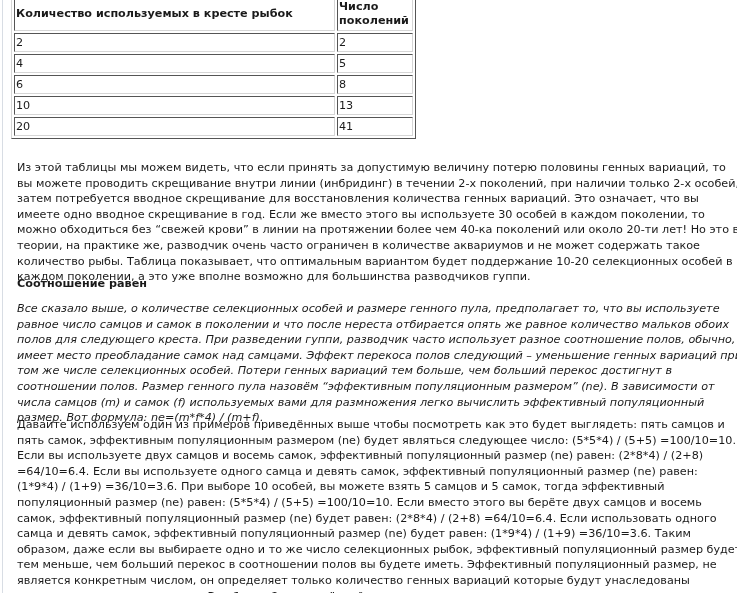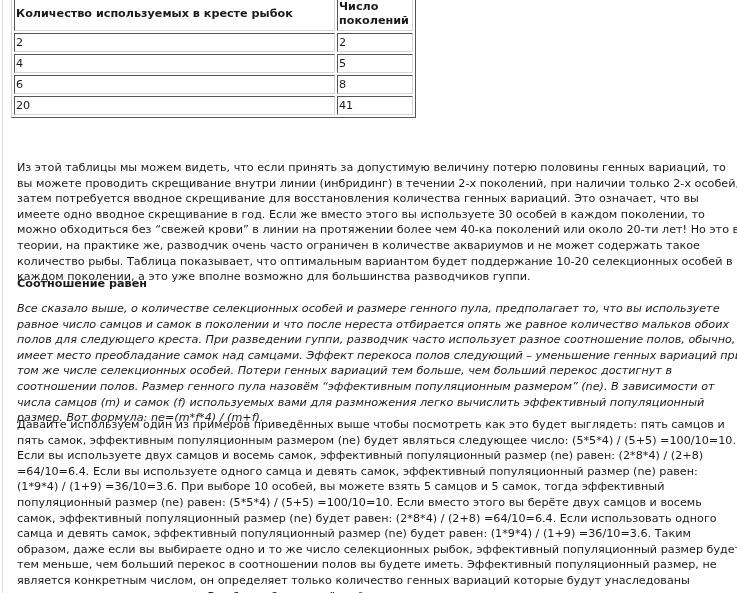--- a/index.html
+++ b/index.html
@@ -93,20 +93,24 @@
         </tr>
         <tr>
           <td>4</td>
           <td>5</td>
         </tr>
         <tr>
           <td>6</td>
           <td>8</td>
         </tr>
         <tr>
+          <td>10</td>
+          <td>13</td>
+        </tr>
+        <tr>
           <td>20</td>
           <td>41</td>
         </tr>
       </tbody>
     </table>
 
     <p id="p1" class="text-block">Из этой таблицы мы можем видеть, что если принять за допустимую величину потерю половины генных вариаций, то вы можете проводить скрещивание внутри линии (инбридинг) в течении 2-х поколений, при наличии только 2-х особей, затем потребуется вводное скрещивание для восстановления количества генных вариаций. Это означает, что вы имеете одно вводное скрещивание в год. Если же вместо этого вы используете 30 особей в каждом поколении, то можно обходиться без “свежей крови” в линии на протяжении более чем 40-ка поколений или около 20-ти лет! Но это в теории, на практике же, разводчик очень часто ограничен в количестве аквариумов и не может содержать такое количество рыбы. Таблица показывает, что оптимальным вариантом будет поддержание 10-20 селекционных особей в каждом поколении, а это уже вполне возможно для большинства разводчиков гуппи.</p>
 
     <div id="h2" class="text-block">Соотношение равен</div>
 

